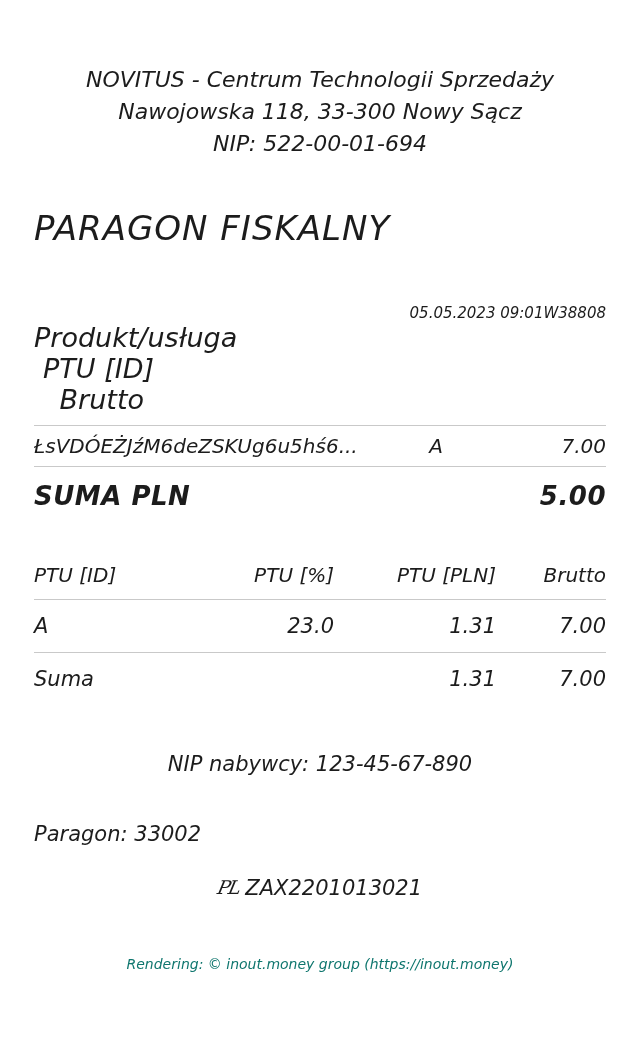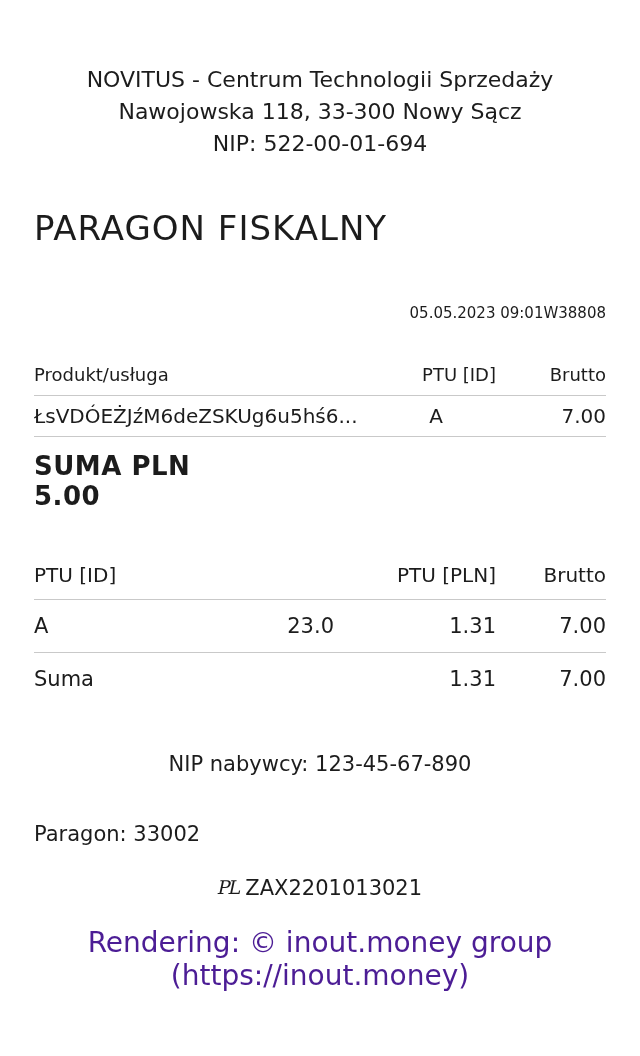--- a/index.html
+++ b/index.html
@@ -14,20 +14,21 @@
     color: #1c1c1c;
     -webkit-font-smoothing: antialiased;
   }
   .receipt {
     width: 640px;
     height: 851px;
     box-sizing: border-box;
     padding: 56px 34px 12px 34px;
     display: flex;
     flex-direction: column;
+    font-style: italic;
   }
   .header-block {
     text-align: center;
     font-size: 22px;
     line-height: 32px;
     margin-top: 8px;
   }
   .header-line {
     display: block;
     white-space: nowrap;
@@ -43,23 +44,23 @@
   .meta-row {
     display: flex;
     justify-content: flex-end;
     align-items: baseline;
     font-size: 15px;
     margin-top: 50px;
   }
   .items-head {
     display: flex;
     align-items: baseline;
-    font-size: 18px;
-    margin-top: 42px;
+    font-size: 27px;
     padding-bottom: 10px;
+    flex-direction: column;
   }
   .col-name { flex: 1 1 auto; text-align: left; }
   .col-ptu  { width: 120px; text-align: right; }
   .col-brut { width: 110px; text-align: right; }
   .rule {
     border-bottom: 1px solid #c9c9c9;
     height: 0;
   }
   .item-row {
     display: flex;
@@ -89,21 +90,20 @@
     justify-content: flex-end;
   }
   .sum-row {
     display: flex;
     justify-content: space-between;
     align-items: baseline;
     font-size: 26px;
     font-weight: bold;
     padding-top: 14px;
     letter-spacing: 0.5px;
-    flex-direction: column;
   }
   .tax-head {
     display: flex;
     font-size: 20px;
     margin-top: 52px;
     padding-bottom: 12px;
   }
   .t-c1 { width: 150px; text-align: left; }
   .t-c2 { width: 150px; text-align: right; }
   .t-c3 { flex: 1 1 auto; text-align: right; }
@@ -133,23 +133,23 @@
     display: inline-block;
     font-family: "DejaVu Serif", serif;
     font-size: 19px;
     transform: skewX(-12deg);
     letter-spacing: -2px;
     margin-right: 6px;
     vertical-align: 1px;
   }
   .rendering {
     text-align: center;
-    font-size: 28px;
-    color: #4c1d95;
-    margin-top: 26px;
+    font-size: 14px;
+    color: #0f766e;
+    margin-top: 56px;
   }
 </style>
 </head>
 <body>
 
 <div class="receipt">
 
   <div class="header-block">
     <span class="header-line">NOVITUS - Centrum Technologii Sprzedaży</span>
     <span class="header-line">Nawojowska 118, 33-300 Nowy Sącz</span>
@@ -181,20 +181,21 @@
   </div>
   <div class="rule"></div>
 
   <div class="sum-row">
     <span class="lbl">SUMA PLN</span>
     <span>5.00</span>
   </div>
 
   <div class="tax-head">
     <span class="t-c1">PTU [ID]</span>
+    <span class="t-c2">PTU [%]</span>
     <span class="t-c3">PTU [PLN]</span>
     <span class="t-c4">Brutto</span>
   </div>
   <div class="rule"></div>
 
   <div class="tax-row">
     <span class="t-c1">A</span>
     <span class="t-c2">23.0</span>
     <span class="t-c3">1.31</span>
     <span class="t-c4">7.00</span>

